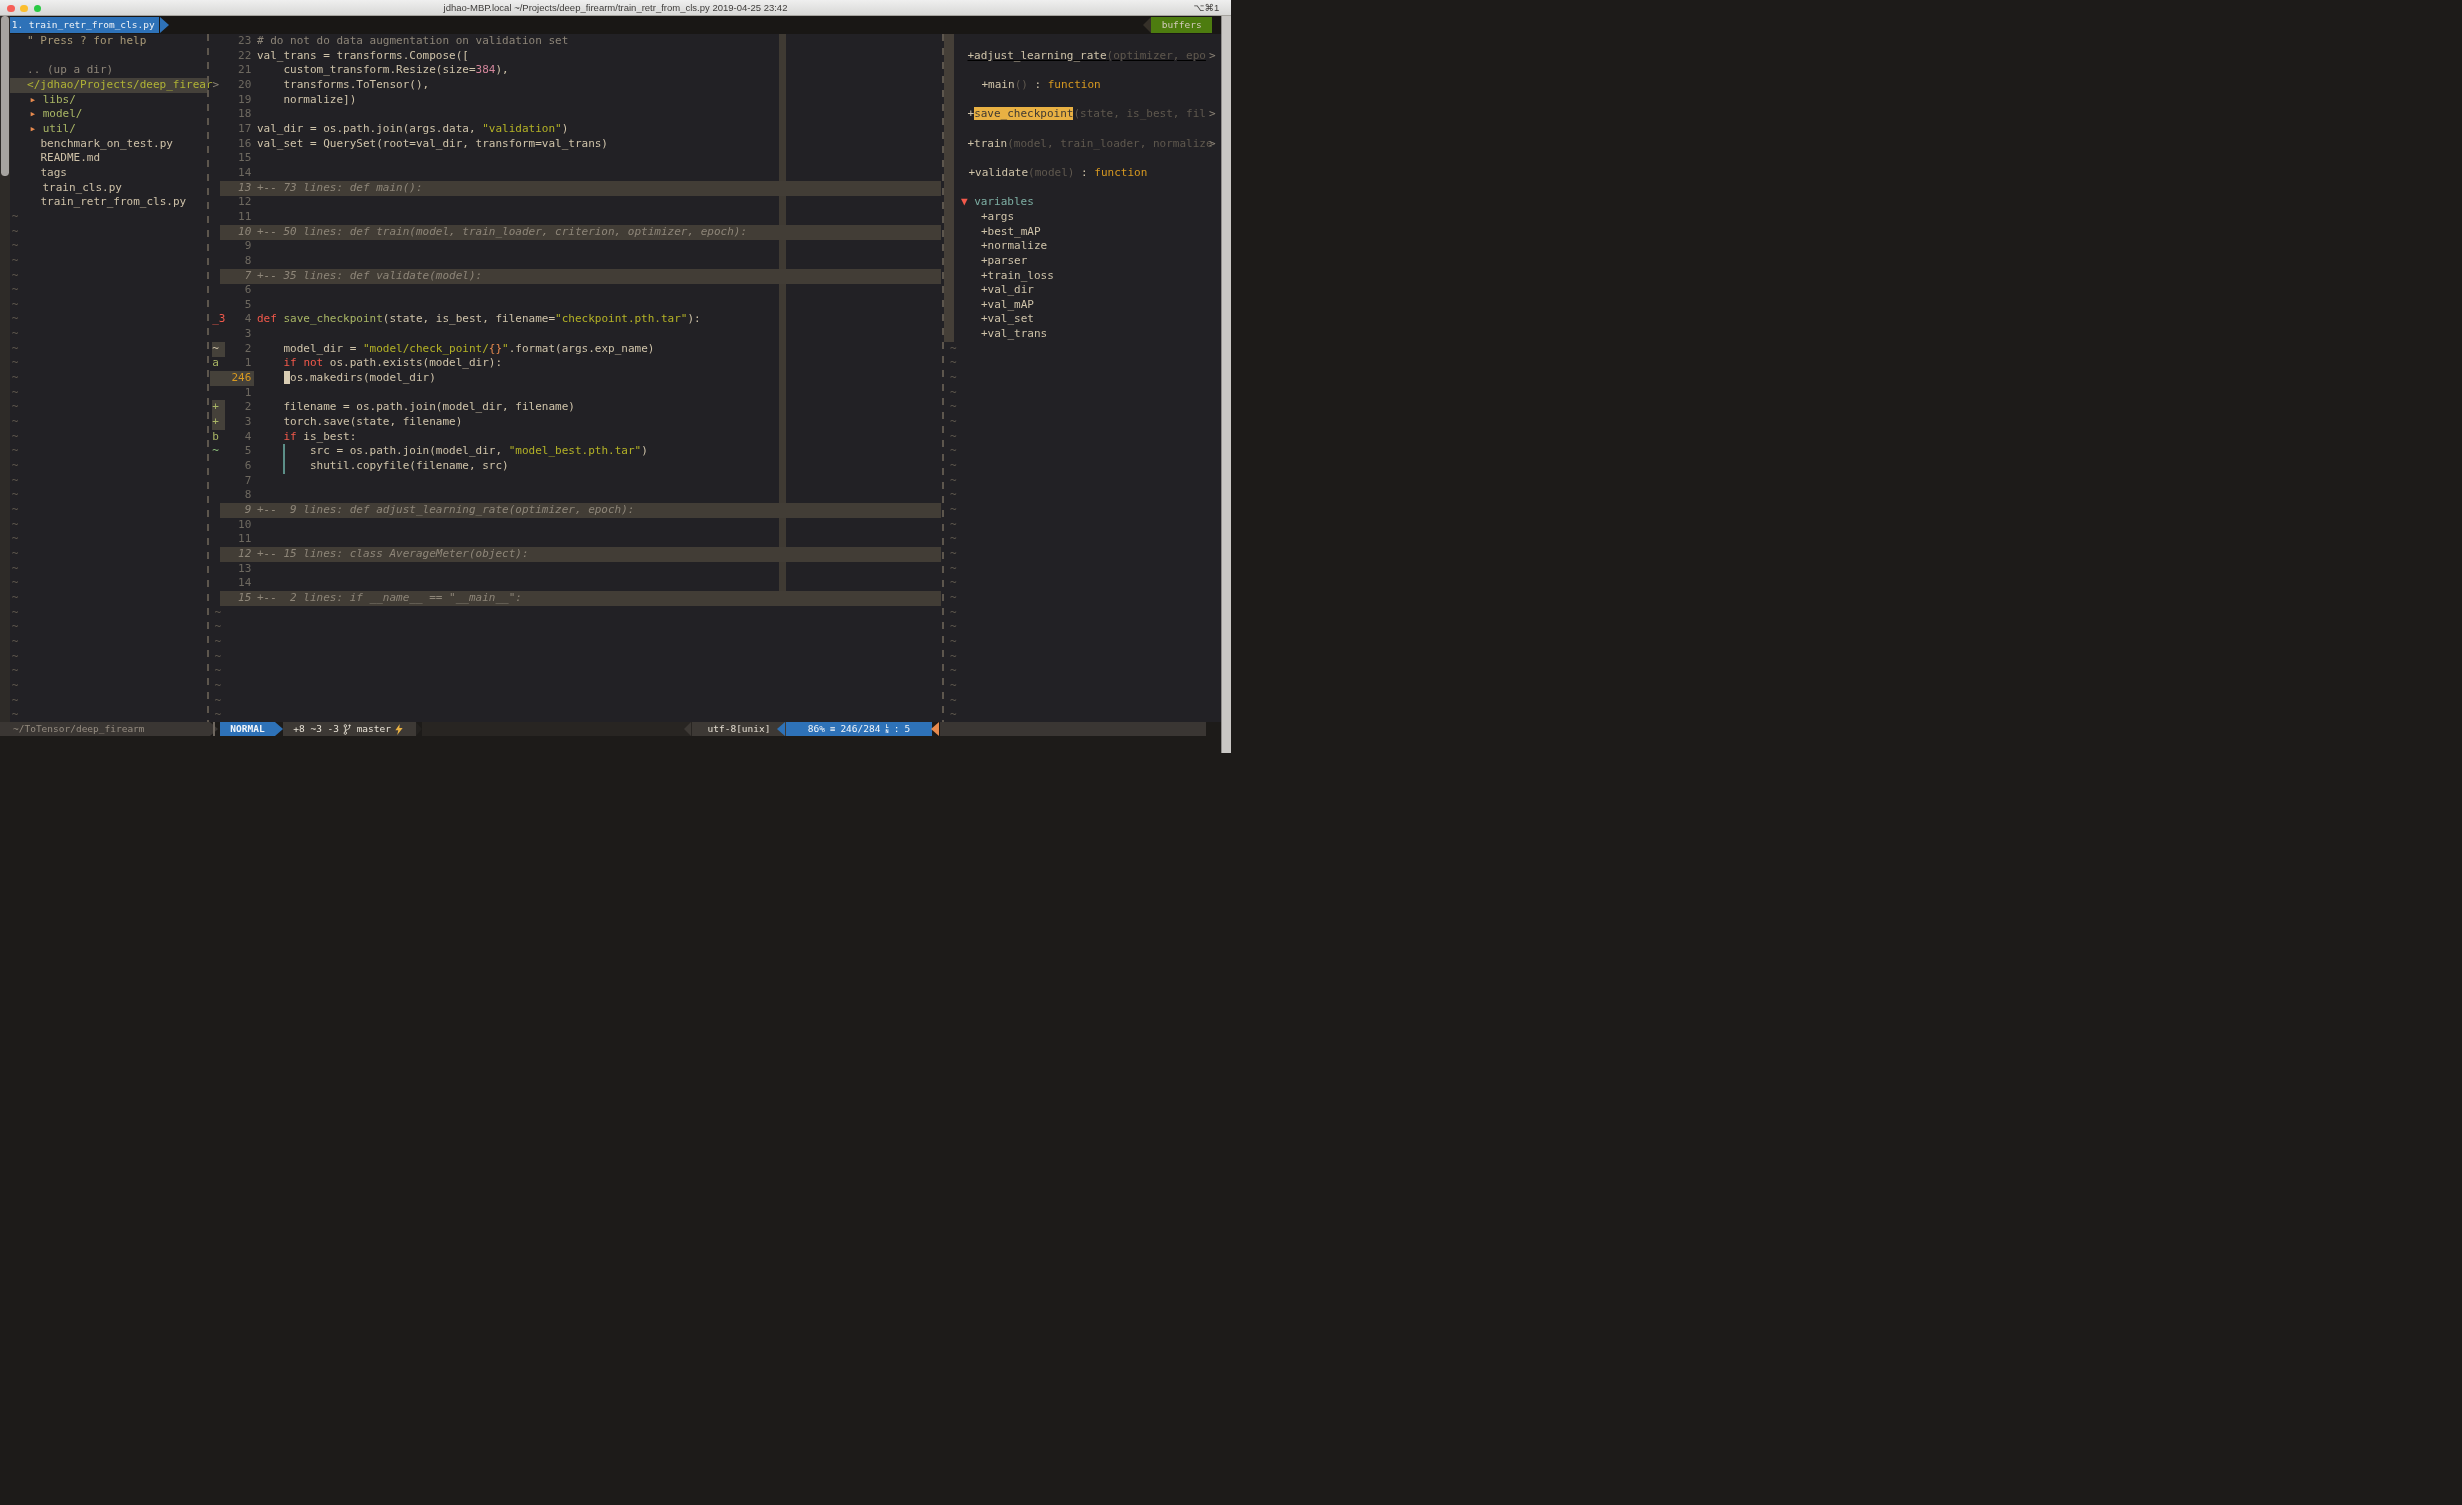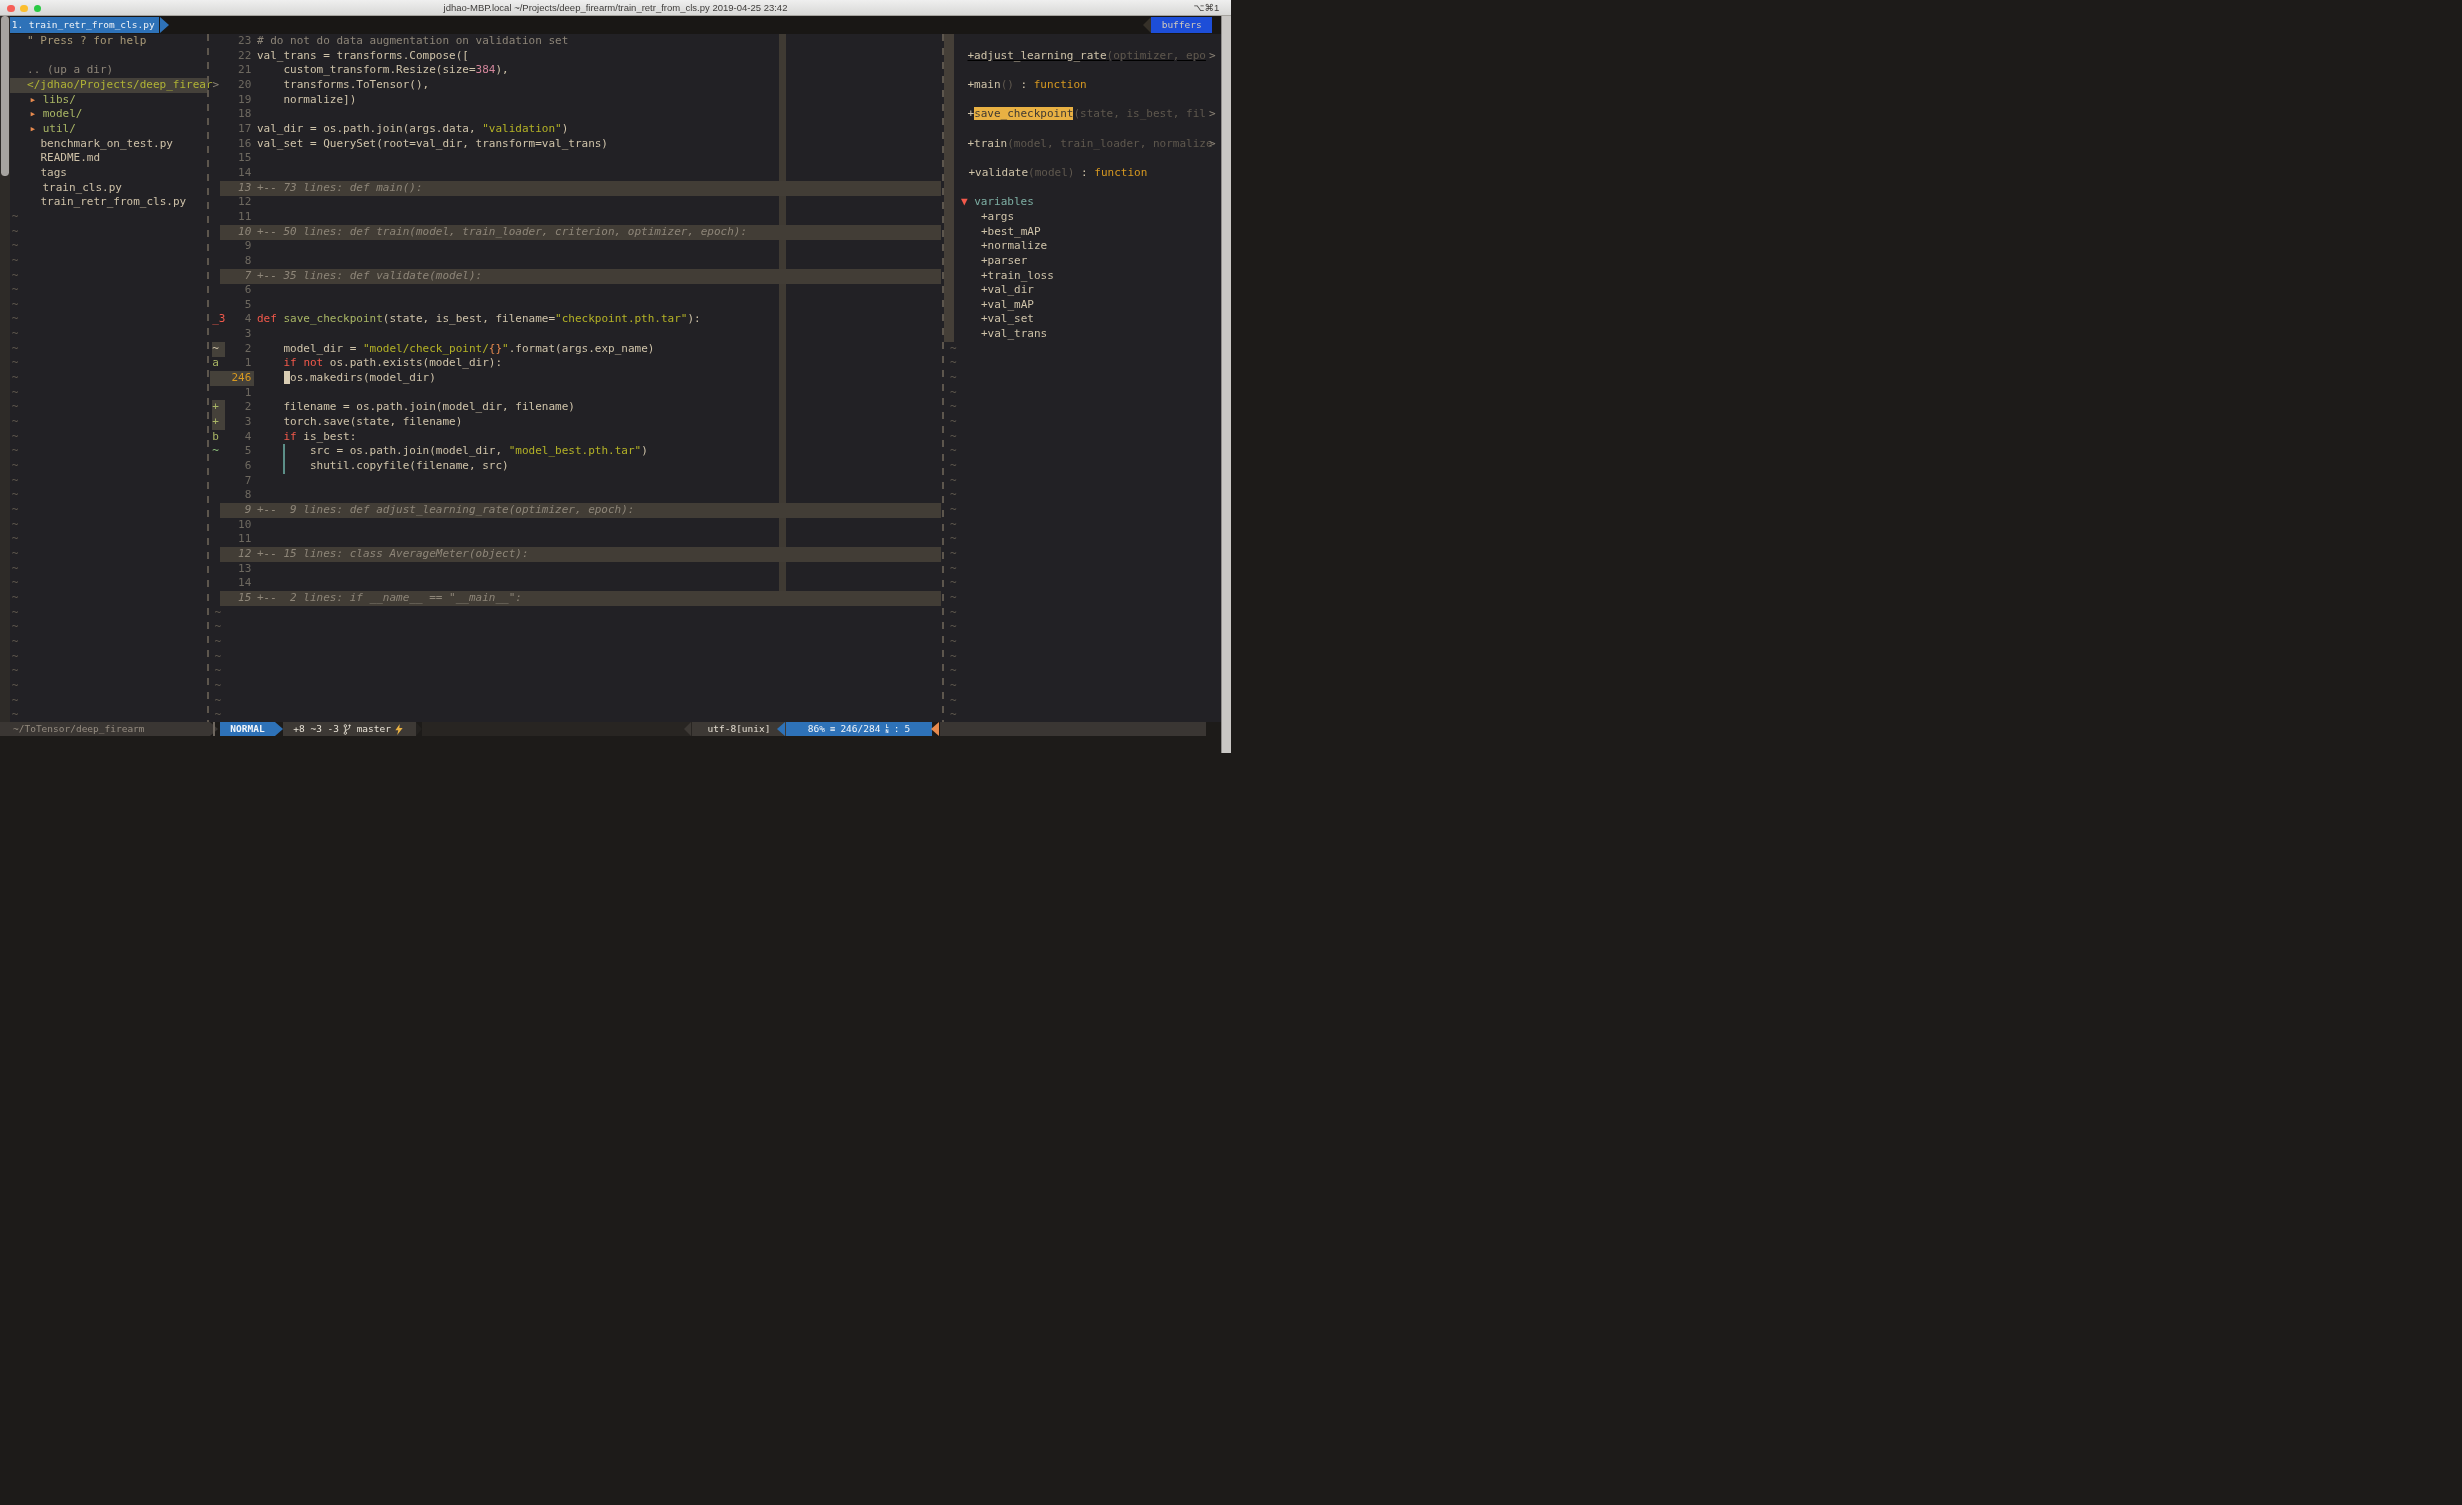--- a/index.html
+++ b/index.html
@@ -15,21 +15,21 @@
   .lights { position:absolute; left:7.3px; top:4.8px; display:flex; gap:5.9px; }
   .light { width:7.3px; height:7.3px; border-radius:50%; }
   .shortcut { position:absolute; right:11.7px; top:0; height:16px; line-height:15.4px; font-size:9.5px; color:#3e3c3a; }
 
   
   .tabbar { position:absolute; left:0; top:16px; width:1231px; height:17.6px; background:#191715; }
   .tab { position:absolute; left:2.9px; top:0.7px; height:16px; background:#2e72b8; color:#eef2f6;
     font-size:9.5px; line-height:16px; padding:0 4.4px 0 8.8px; }
   .tab-arrow { position:absolute; top:0.7px; width:0; height:0;
     border-top:8px solid transparent; border-bottom:8px solid transparent; }
-  .buffers { position:absolute; top:0.7px; height:16px; background:#1d4ed8; color:#d2cabc;
+  .buffers { position:absolute; top:0.7px; height:16px; background:#4d7c0f; color:#d2cabc;
     font-size:9.5px; line-height:16px; padding:0 10.3px; }
 
   
   .main { position:absolute; left:0; top:34px; width:1231px; height:688px; background:#222125; }
   .win { position:absolute; top:0; height:688px; }
   .row { position:absolute; height:14.7px; line-height:14.7px; font-size:11px; white-space:pre; }
 
   .vsep { position:absolute; top:0; width:1.5px; height:688px;
     background:repeating-linear-gradient(180deg,#5d564d 0 7.3px, transparent 7.3px 14px); }
 
@@ -170,21 +170,21 @@
       <div class="row" style="top: 616px; left: 0px; right: 0px;"><span style="color: rgb(95, 88, 78); position: absolute; left: 4.4px;">~</span></div>
       <div class="row" style="top: 630px; left: 0px; right: 0px;"><span style="color: rgb(95, 88, 78); position: absolute; left: 4.4px;">~</span></div>
       <div class="row" style="top: 645px; left: 0px; right: 0px;"><span style="color: rgb(95, 88, 78); position: absolute; left: 4.4px;">~</span></div>
       <div class="row" style="top: 660px; left: 0px; right: 0px;"><span style="color: rgb(95, 88, 78); position: absolute; left: 4.4px;">~</span></div>
       <div class="row" style="top: 674px; left: 0px; right: 0px;"><span style="color: rgb(95, 88, 78); position: absolute; left: 4.4px;">~</span></div>
     </div>
   <div class="vsep" style="left:942px;"></div>
   <div class="win" id="win-tagbar" style="left:944px; width:278px;">
       <div class="tagstrip" style="height: 308px;"></div>
       <div class="row" style="top: 14.7px; left: 0px; right: 0px;"><span style="position: absolute; left: 23.5px; text-decoration: underline;"><span style="color: rgb(207, 195, 169);">+adjust_learning_rate</span><span style="color: rgb(95, 88, 78);">(optimizer, epo</span></span><span style="position: absolute; left: 265px; color: rgb(141, 133, 120);">&gt;</span></div>
-      <div class="row" style="top: 44px; left: 0px; right: 0px;"><span style="position: absolute; left: 23.5px;"><span style="color: rgb(207, 195, 169);">+main</span><span style="color: rgb(95, 88, 78);">()</span><span style="color: rgb(207, 195, 169);"> : </span><span style="color: rgb(215, 153, 33);">function</span></span></div>
+      <div class="row" style="top: 44px; left: 0px; right: 0px;"><span style="position: absolute; left: 23.5px;"><span style="color: rgb(207, 195, 169); margin-left: 14px;">+main</span><span style="color: rgb(95, 88, 78);">()</span><span style="color: rgb(207, 195, 169);"> : </span><span style="color: rgb(215, 153, 33);">function</span></span></div>
       <div class="row" style="top: 73px; left: 0px; right: 0px;"><span style="position: absolute; left: 23.5px;"><span style="color: rgb(207, 195, 169);">+</span><span style="background: rgb(233, 177, 67); color: rgb(64, 58, 50);">save_checkpoint</span><span style="color: rgb(95, 88, 78);">(state, is_best, fil</span></span><span style="position: absolute; left: 265px; color: rgb(141, 133, 120);">&gt;</span></div>
       <div class="row" style="top: 103px; left: 0px; right: 0px;"><span style="position: absolute; left: 23.5px;"><span style="color: rgb(207, 195, 169);">+train</span><span style="color: rgb(95, 88, 78);">(model, train_loader, normalize</span></span><span style="position: absolute; left: 265px; color: rgb(141, 133, 120);">&gt;</span></div>
       <div class="row" style="top: 132px; left: 1px; right: 0px;"><span style="position: absolute; left: 23.5px;"><span style="color: rgb(207, 195, 169);">+validate</span><span style="color: rgb(95, 88, 78);">(model)</span><span style="color: rgb(207, 195, 169);"> : </span><span style="color: rgb(215, 153, 33);">function</span></span></div>
       <div class="row" style="top: 161px; left: 0px; right: 0px;"><span style="position: absolute; left: 17px;"><span style="color: rgb(242, 89, 75);">▼ </span><span style="color: rgb(125, 174, 163);">variables</span></span></div>
       <div class="row" style="top: 176px; left: 0px; right: 8px;"><span style="position: absolute; left: 37px;"><span style="color: rgb(207, 195, 169);">+args</span></span></div>
       <div class="row" style="top: 191px; left: 0px; right: 0px;"><span style="position: absolute; left: 37px;"><span style="color: rgb(207, 195, 169);">+best_mAP</span></span></div>
       <div class="row" style="top: 205px; left: 0px; right: 0px;"><span style="position: absolute; left: 37px;"><span style="color: rgb(207, 195, 169);">+normalize</span></span></div>
       <div class="row" style="top: 220px; left: 0px; right: 0px;"><span style="position: absolute; left: 37px;"><span style="color: rgb(207, 195, 169);">+parser</span></span></div>
       <div class="row" style="top: 235px; left: 0px; right: 0px;"><span style="position: absolute; left: 37px;"><span style="color: rgb(207, 195, 169);">+train_loss</span></span></div>
       <div class="row" style="top: 249px; left: 0px; right: 0px;"><span style="position: absolute; left: 37px;"><span style="color: rgb(207, 195, 169);">+val_dir</span></span></div>

